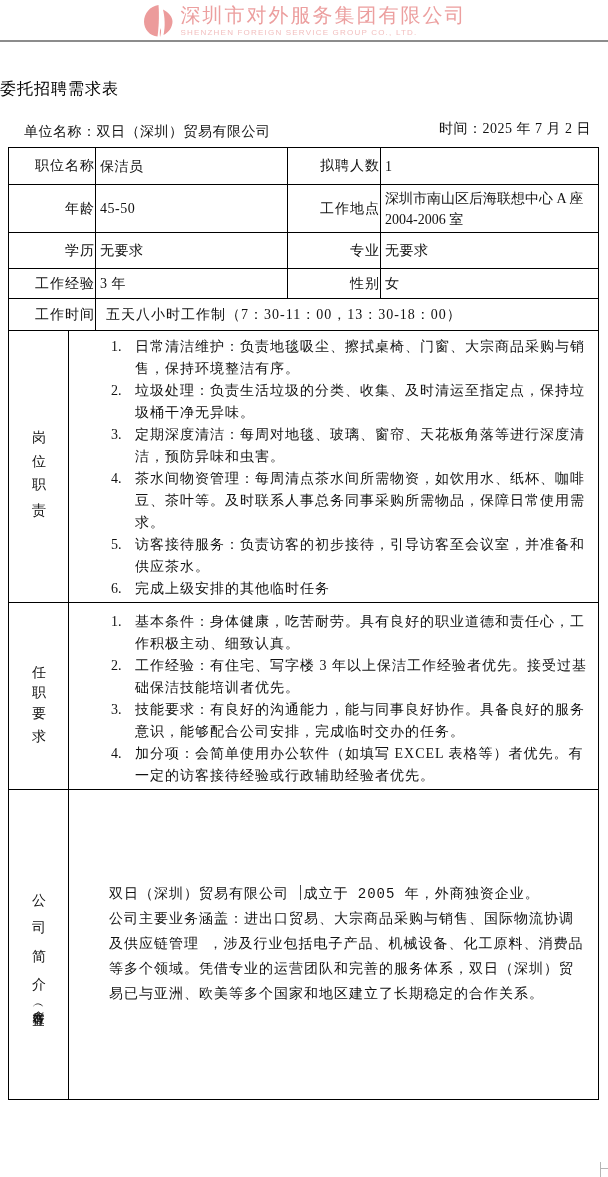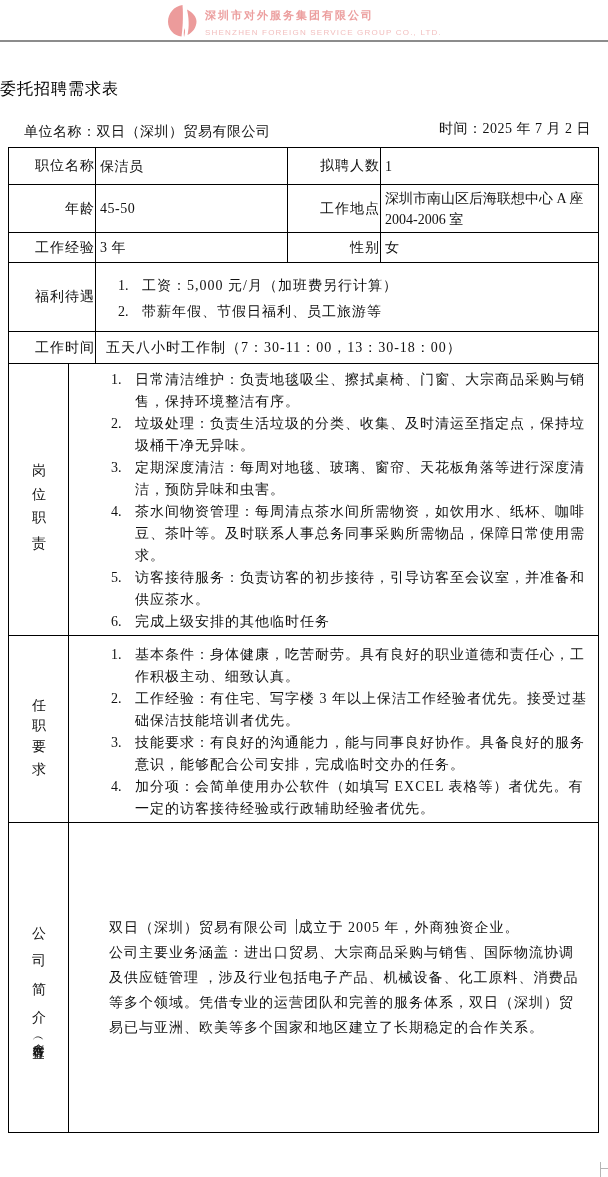--- a/index.html
+++ b/index.html
@@ -5,21 +5,21 @@
   html,body{margin:0;padding:0;background:#e8e8e8;}
   .page{
     position:relative;width:608px;height:1177px;background:#ffffff;
     font-family:"Liberation Serif","DejaVu Serif",serif;color:#111;
     overflow:hidden;margin:0 auto;
   }
   
   .brand{position:absolute;top:4px;left:0;width:100%;display:flex;justify-content:center;align-items:center;gap:7px;}
   .brand-logo{width:32px;height:34px;flex:0 0 auto;}
   .brand-text{display:flex;flex-direction:column;font-family:"Liberation Sans","DejaVu Sans",sans-serif;}
-  .brand-cn{font-size:11px;letter-spacing:2px;color:#ec9f9f;font-weight:700;line-height:20px;}
+  .brand-cn{font-size:20px;letter-spacing:2px;color:#ec9f9f;font-weight:400;line-height:20px;}
   .brand-en{font-size:8px;letter-spacing:1.2px;color:#f2c0c0;line-height:11px;margin-top:2px;}
   .head-rule{position:absolute;top:40px;left:0;width:608px;height:2px;background:#8c8c8c;}
   
   .doc-title{position:absolute;top:79px;left:0;width:100%;text-align:left;font-size:16px;letter-spacing:1px;color:#000;}
   .meta-row{position:absolute;top:120px;left:0;width:100%;font-size:14px;letter-spacing:0.5px;}
   .meta-unit{position:absolute;left:24px;top:3px;white-space:nowrap;}
   .meta-date{position:absolute;left:439px;top:0;white-space:nowrap;}
   
   .tables{position:absolute;top:147px;left:8px;width:590px;}
   table{border-collapse:collapse;table-layout:fixed;width:590px;}
@@ -42,21 +42,21 @@
   .hours-cell{padding-left:10px;letter-spacing:1px;}
   
   .vwrap{display:flex;justify-content:center;align-items:center;height:100%;}
   .vlabel{writing-mode:vertical-lr;text-orientation:mixed;font-size:14px;}
   .v-duties{letter-spacing:24px;}
   .v-reqs{letter-spacing:21px;}
   .v-main{letter-spacing:28px;}
   .v-sub{font-size:12px;letter-spacing:1px;margin-top:6px;}
   
   .profile-cell{vertical-align:middle;}
-  .profile{padding:0 6px 0 40px;line-height:25px;letter-spacing:1px;}
+  .profile{padding:0 6px 0 40px;line-height:25px;letter-spacing:1px;font-family:Liberation Mono, monospace;}
   .caret{display:inline-block;width:1px;height:15px;background:#444;vertical-align:-2px;margin:0 2px;}
   
   .corner-mark{position:absolute;right:0;bottom:0;width:14px;height:15px;}
   .corner-mark .cv{position:absolute;left:6px;top:0;width:1px;height:15px;background:#b5b5b5;}
   .corner-mark .ch{position:absolute;left:6px;top:6px;width:8px;height:1px;background:#b5b5b5;}
 </style>
 </head>
 <body>
 
 <div class="page">
@@ -95,34 +95,31 @@
         <td class="val">保洁员</td>
         <td class="lbl">拟聘人数</td>
         <td class="val">1</td>
       </tr>
       <tr style="height:48px">
         <td class="lbl">年龄</td>
         <td class="val">45-50</td>
         <td class="lbl">工作地点</td>
         <td class="val" style="letter-spacing:0">深圳市南山区后海联想中心 A 座 2004-2006 室</td>
       </tr>
+      <tr style="height:36px">
+        <td class="lbl">学历</td>
+        <td class="val">无要求</td>
+        <td class="lbl">专业</td>
+        <td class="val">无要求</td>
+      </tr>
       <tr style="height:30px">
         <td class="lbl">工作经验</td>
         <td class="val">3 年</td>
         <td class="lbl">性别</td>
         <td class="val">女</td>
-      </tr>
-      <tr style="height:69px">
-        <td class="lbl">福利待遇</td>
-        <td colspan="3" class="content">
-          <div class="list welfare">
-            <div class="num-item"><span class="num">1.</span><span>工资：5,000 元/月（加班费另行计算）</span></div>
-            <div class="num-item"><span class="num">2.</span><span>带薪年假、节假日福利、员工旅游等</span></div>
-          </div>
-        </td>
       </tr>
       <tr style="height:32px">
         <td class="lbl">工作时间</td>
         <td colspan="3" class="content hours-cell">五天八小时工作制（7：30-11：00，13：30-18：00）</td>
       </tr>
     </tbody>
       </table>
 
     <table class="tB">
       <colgroup>

